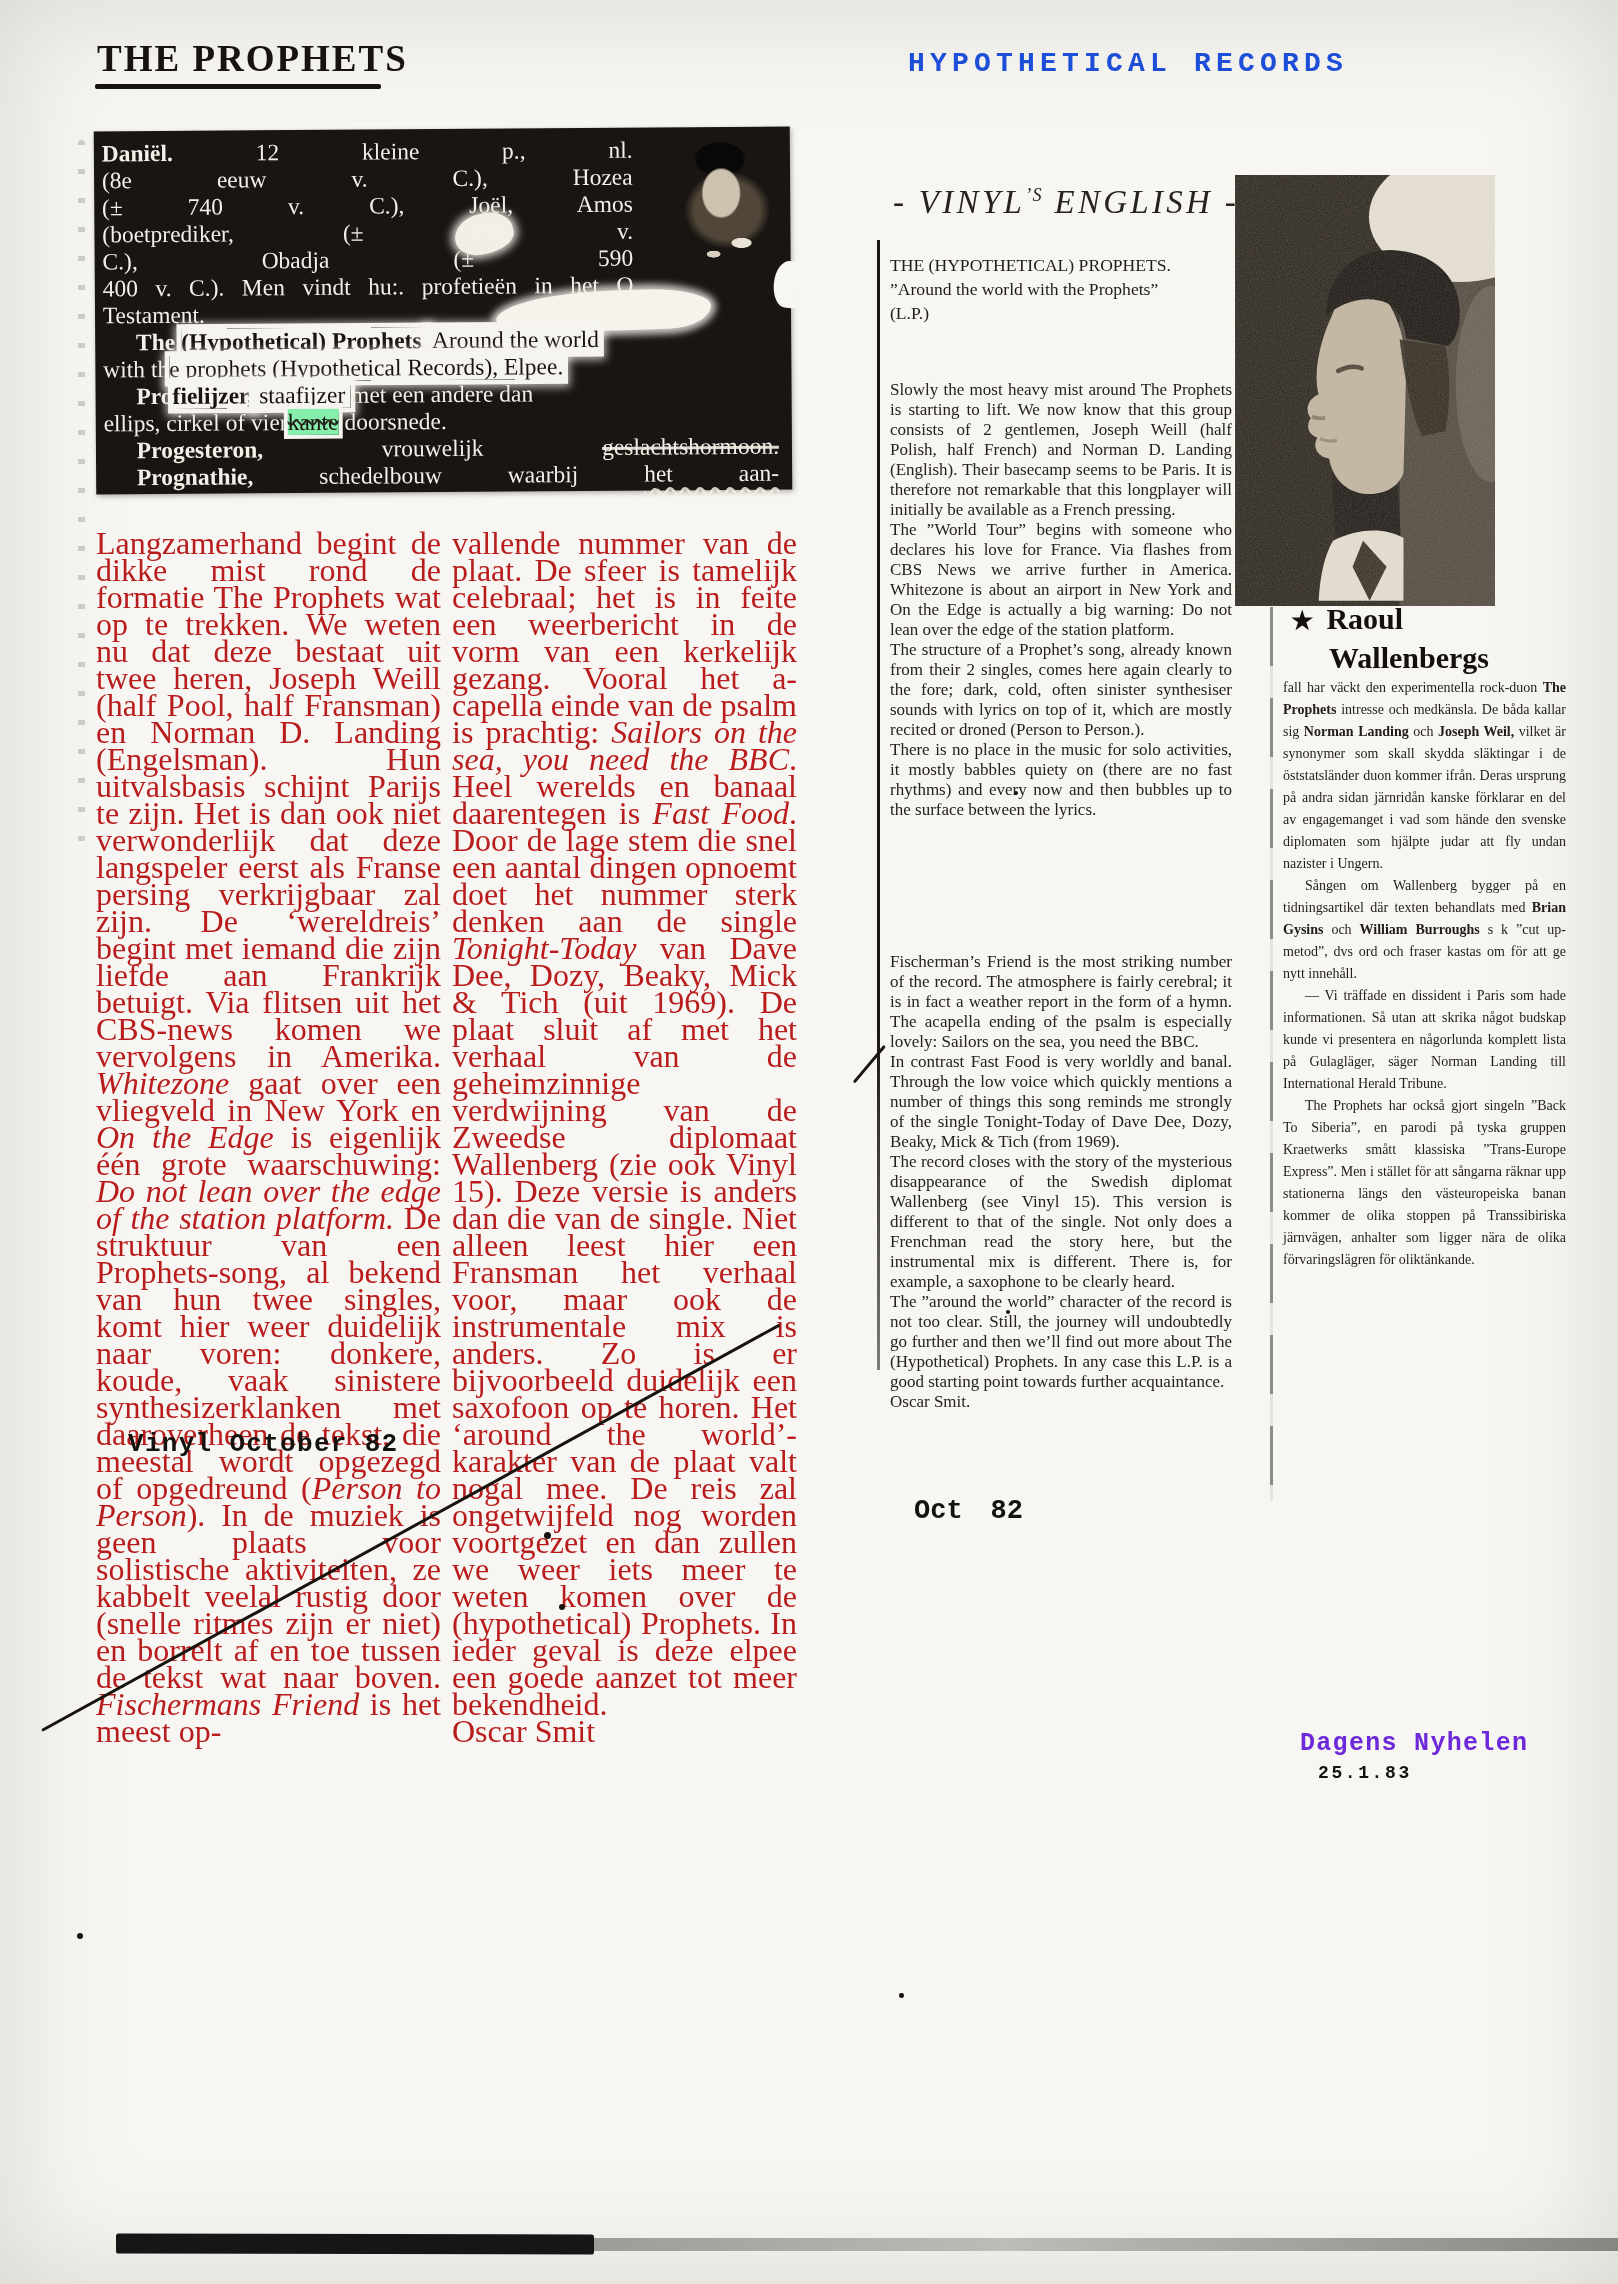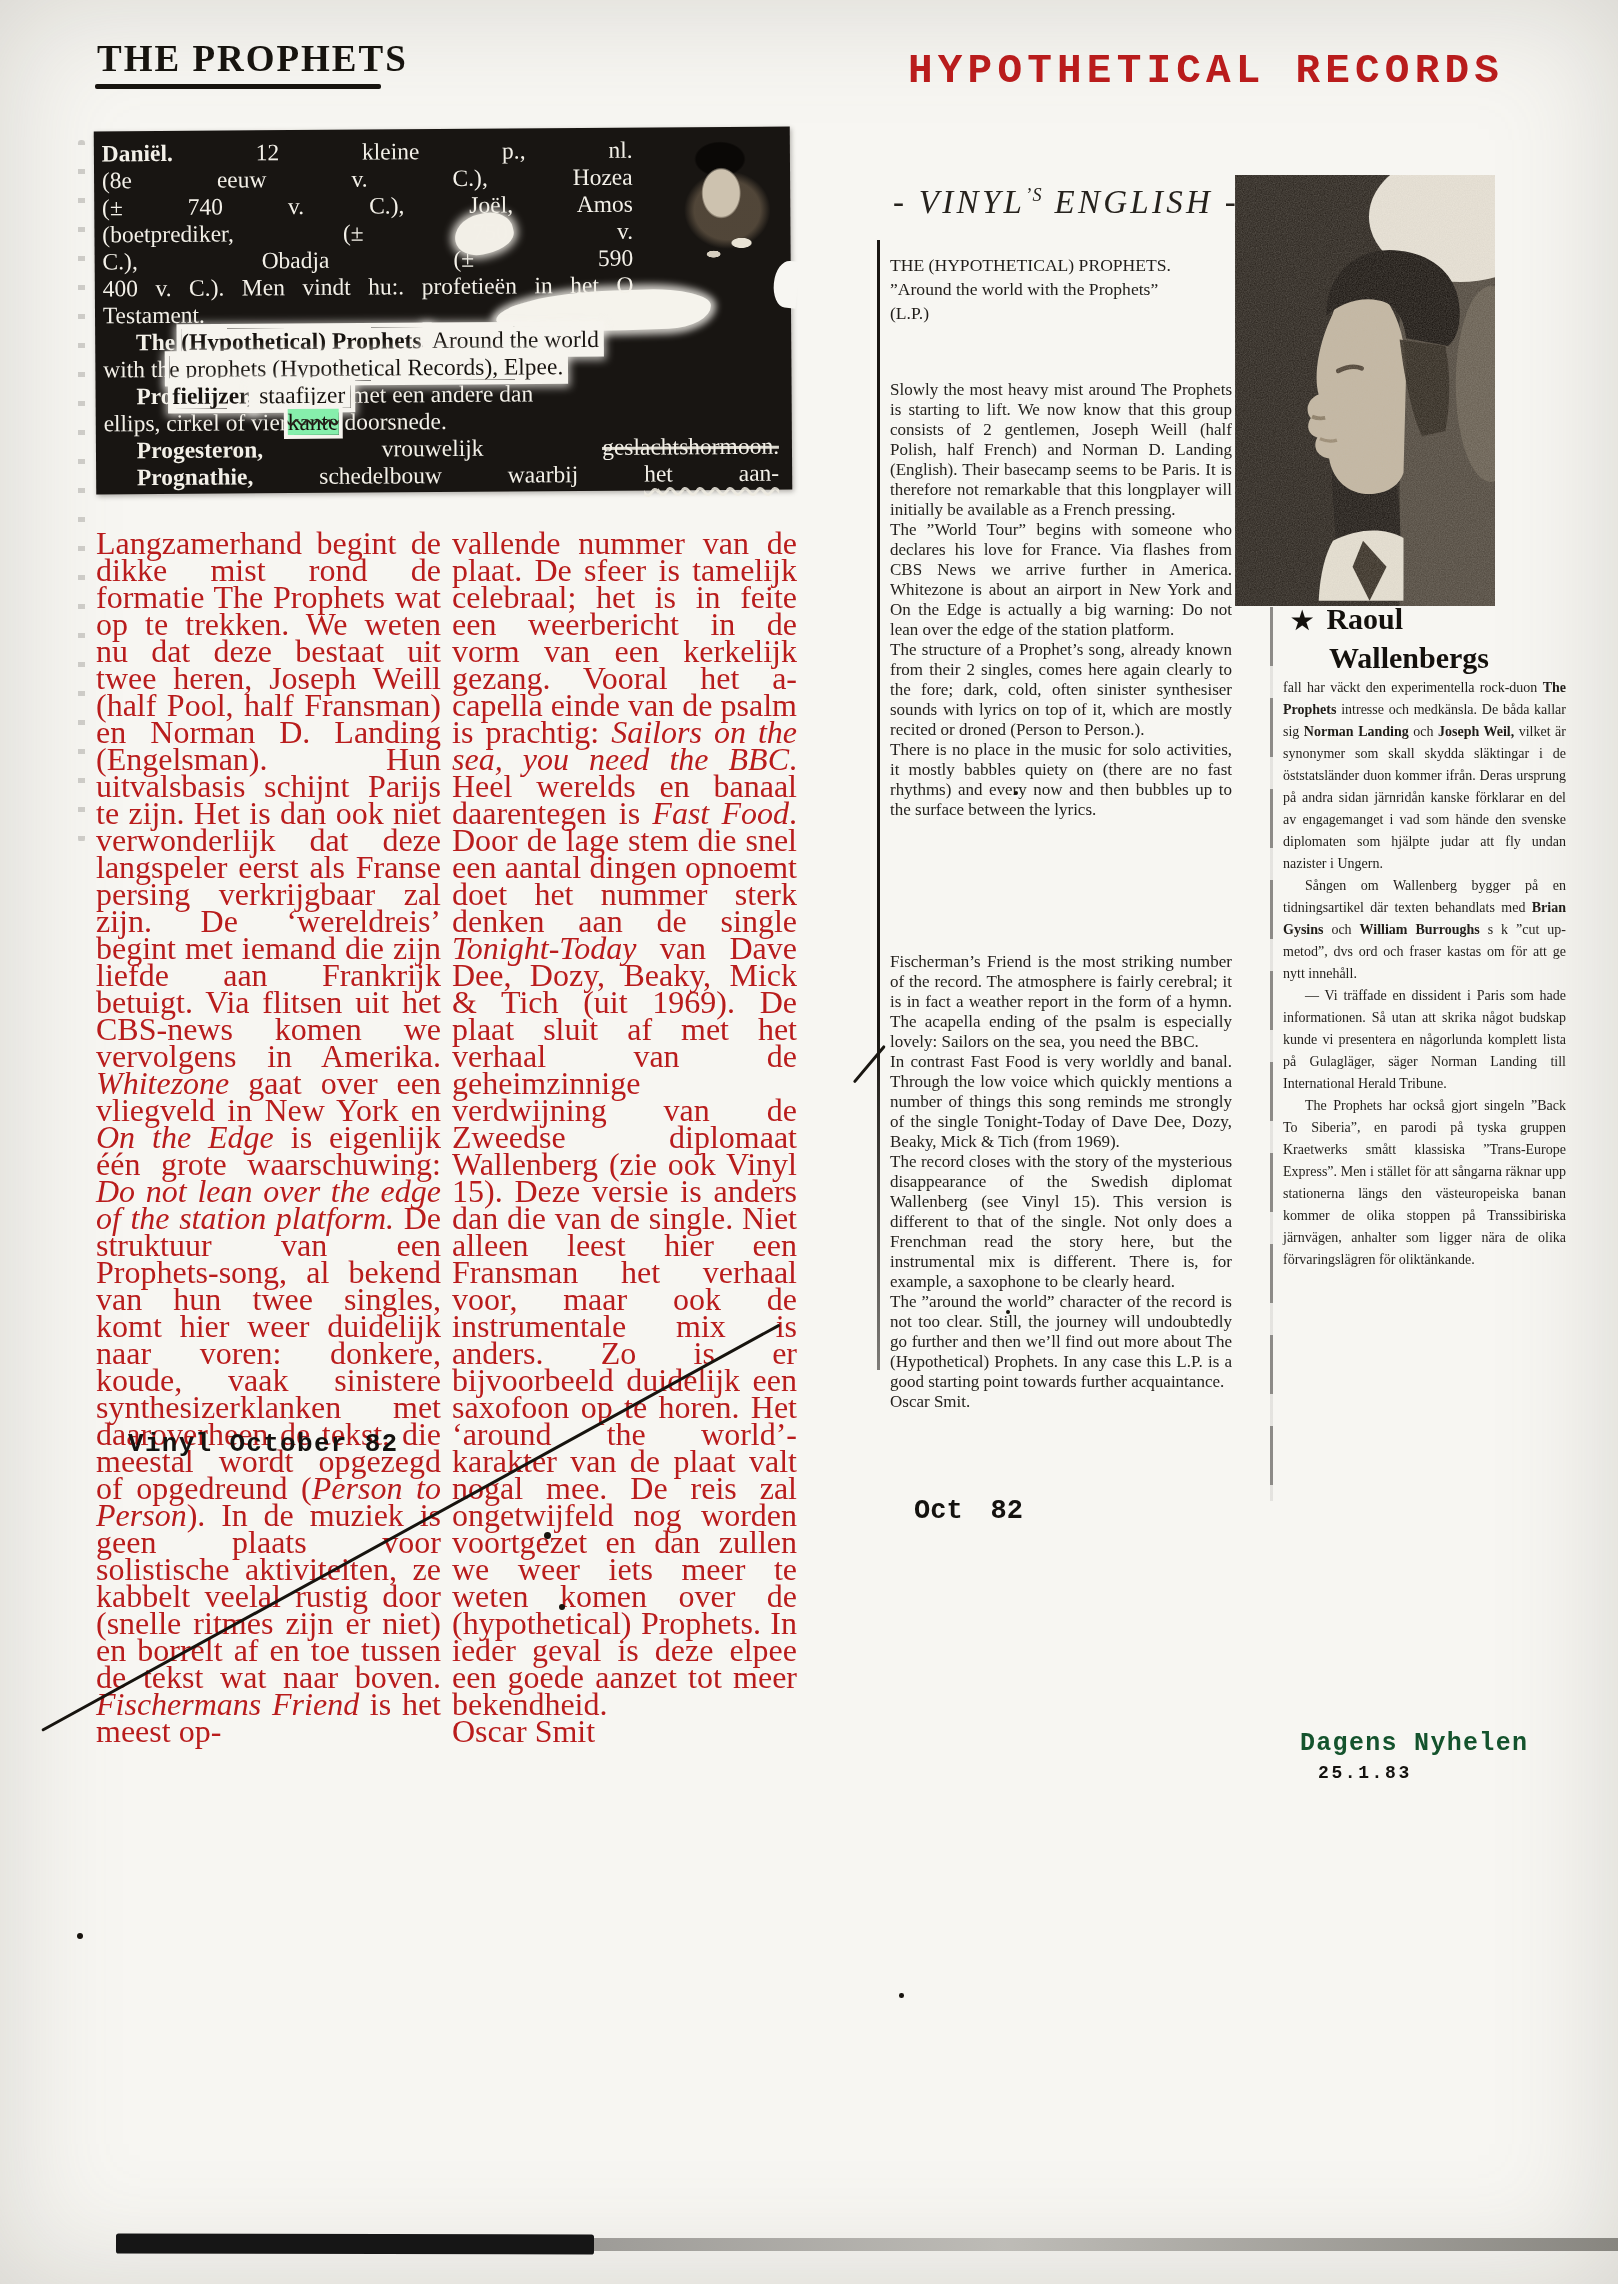--- a/index.html
+++ b/index.html
@@ -5,22 +5,22 @@
 <style>
   html,body{margin:0;padding:0;background:#dedcd6;}
   #page{position:relative;width:1618px;height:2284px;background:#f7f6f2;overflow:hidden;
         font-family:"Liberation Serif",serif;color:#1c1915;
         box-shadow:inset 0 0 117px rgba(120,115,105,.25);}
   .abs{position:absolute;}
 
   
   #masthead-left{left:97px;top:37px;font-size:37px;font-weight:700;letter-spacing:2px;color:#17140f;}
   #masthead-rule{left:95px;top:84px;width:286px;height:4.6px;background:#17140f;border-radius:2px;}
-  #masthead-right{left:908px;top:48px;font-family:"Liberation Mono",monospace;font-size:41px;
-                  font-weight:700;letter-spacing:5.2px;color:#b91c1c;white-space:nowrap;}
+  #masthead-right{left:908px;top:48px;font-family:"Liberation Mono",monospace;font-size:28px;
+                  font-weight:700;letter-spacing:5.2px;color:#1d4ed8;white-space:nowrap;}
 
   
   #dict-box{left:95px;top:129px;width:696px;height:363px;background:#181512;
             transform:rotate(-0.4deg);padding:9px 13px 0 7.8px;box-sizing:border-box;
             color:#f3f0e8;font-size:23.5px;line-height:27px;
             box-shadow:1.3px 2px 5.2px rgba(40,35,28,.35);}
   .dict-line{position:relative;z-index:2;text-align:justify;}
   .dict-line.just{text-align-last:justify;}
   .dict-line.entry{padding-left:33px;}
   .s-b{font-weight:700;}
@@ -71,21 +71,21 @@
 
   
   #wb-photo{left:1235px;top:175px;width:260px;height:431px;}
   #col-rule{left:1270px;top:607px;width:2.6px;height:894px;opacity:.55;
             background:repeating-linear-gradient(180deg,rgba(20,17,14,.85) 0 59px,rgba(20,17,14,.15) 59px 91px);}
   #sw-heading{left:1291px;top:600px;font-weight:700;font-size:30px;line-height:37px;color:#14110d;}
   #sw-heading .star{font-size:25px;margin-right:13px;}
   #sw-heading .l2{margin-left:38px;}
   #sw-body{left:1283px;top:677px;width:283px;font-size:14px;line-height:22px;text-align:justify;color:#201d19;}
   #sw-credit{left:1300px;top:1729px;font-family:"Liberation Mono",monospace;font-weight:700;
-             font-size:25px;letter-spacing:1.3px;color:#14532d;}
+             font-size:25px;letter-spacing:1.3px;color:#6d28d9;}
   #sw-date{left:1318px;top:1763px;font-family:"Liberation Mono",monospace;font-weight:700;
            font-size:18px;letter-spacing:2.6px;color:#14120f;}
 
   
   #pen-long{left:42px;top:1729px;width:842px;height:3.3px;background:#17140f;border-radius:2px;
             transform:rotate(-28.8deg);transform-origin:0 50%;}
   #pen-short{left:854px;top:1081px;width:48px;height:3.3px;background:#1a1712;border-radius:2px;
              transform:rotate(-50deg);transform-origin:0 50%;}
   .dot{position:absolute;background:#17130e;border-radius:50%;}
   #edge-specks{left:78px;top:140px;width:6.5px;height:702px;opacity:.45;border-radius:3.3px;

